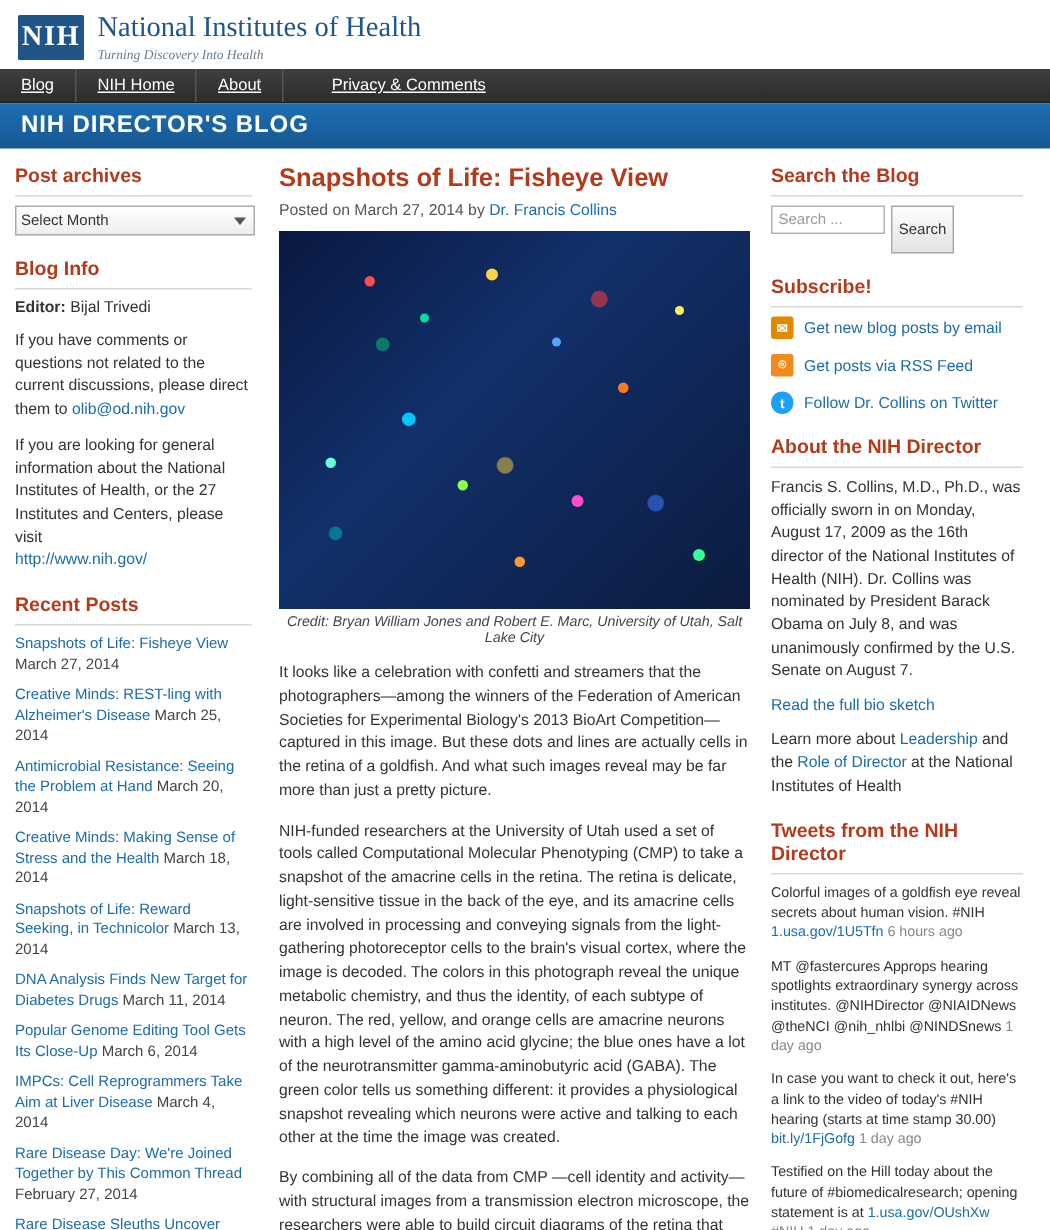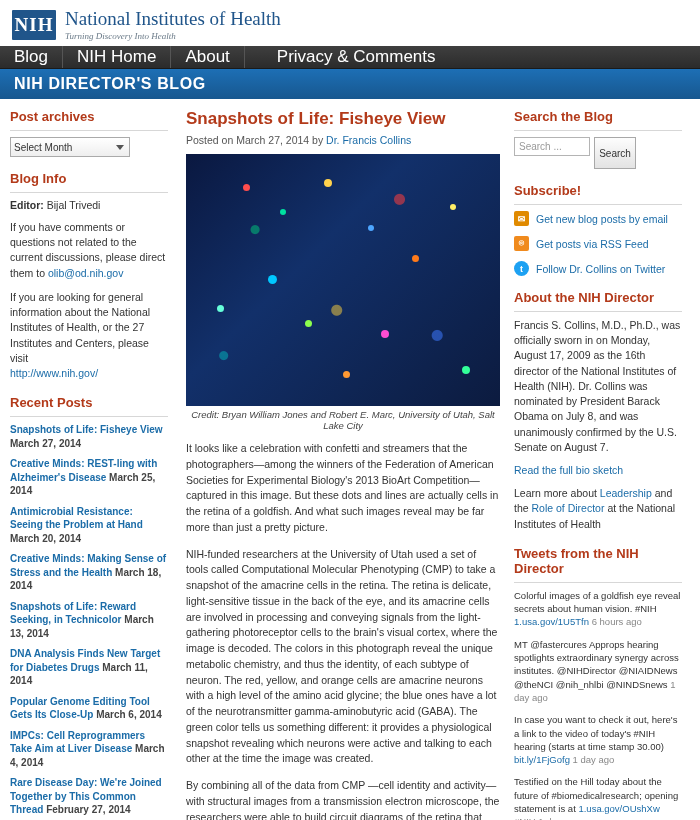--- a/index.html
+++ b/index.html
@@ -53,25 +53,26 @@
   
   .navbar {
     height: 23px;
     background: linear-gradient(#3f3f3f, #2b2b2b);
     display: flex;
     align-items: stretch;
     border-bottom: 1px solid #1a1a1a;
   }
   .navbar .nav-item {
     color: #ffffff;
-    font-size: 17px;
+    font-size: 11px;
     padding: 0 14px;
     display: flex;
     align-items: center;
     border-right: 1px solid #555;
+    text-decoration: underline;
   }
   .navbar .nav-sep {
     width: 18px;
   }
 
   
   .blog-band {
     height: 30px;
     background: linear-gradient(#1d6fb5, #17578f);
     display: flex;
@@ -103,21 +104,21 @@
   }
   h3.sec.first { margin-top: 0; }
   hr.rule {
     border: none;
     border-top: 1px solid #d7d7d7;
     margin: 5px 0 6px 0;
   }
 
   
   .select-month {
-    width: 120px;
+    width: 160px;
     height: 20px;
     border: 1px solid #aaa;
     background: linear-gradient(#fff, #eee);
     font-size: 10px;
     color: #333;
     padding: 1px 3px;
     display: flex;
     align-items: center;
     justify-content: space-between;
   }
@@ -129,21 +130,20 @@
     margin-right: 2px;
   }
   .bloginfo-p { font-size: 10.5px; line-height: 1.45; margin: 0 0 9px 0; color: #333; }
   .editor-line { font-size: 10.5px; margin: 0 0 9px 0; }
   .recent-list { margin: 0; padding: 0; list-style: none; }
   .recent-list li {
     font-size: 10px;
     line-height: 1.35;
     margin-bottom: 7px;
     color: #444;
-    font-weight: bold;
   }
   .recent-list li a { color: #1b6ca8; }
 
   
   .post-title {
     color: #b33a1a;
     font-size: 17px;
     font-weight: bold;
     margin: 0 0 5px 0;
   }

